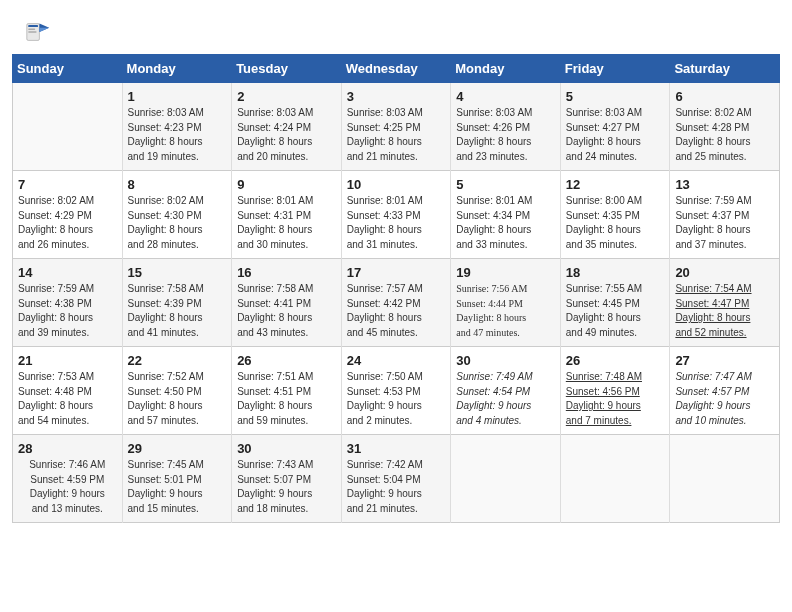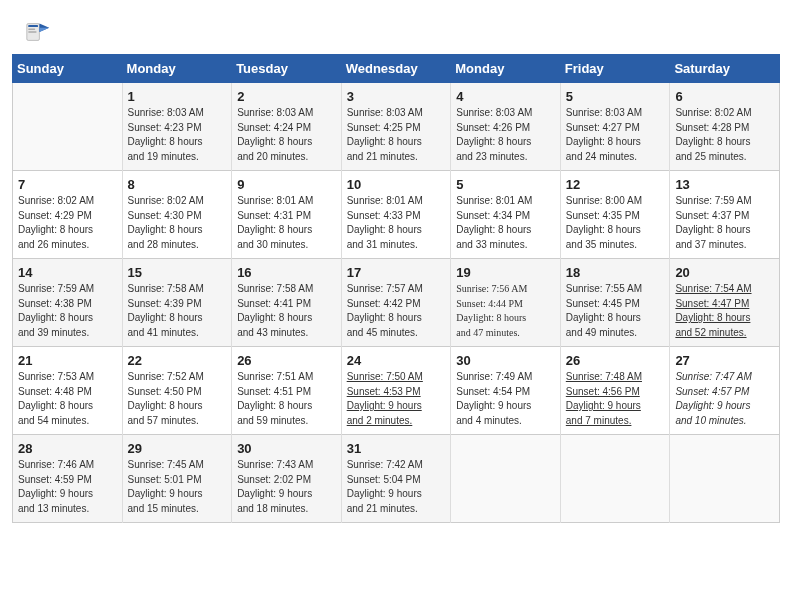--- a/index.html
+++ b/index.html
@@ -307,28 +307,28 @@
           </td>
           <td>
             <span class="day-num">26</span>
             <div class="day-info" style="white-space: pre-line;">Sunrise: 7:51 AM
 Sunset: 4:51 PM
 Daylight: 8 hours
 and 59 minutes.</div>
           </td>
           <td>
             <span class="day-num">24</span>
-            <div class="day-info" style="white-space: pre-line; text-decoration: underline;">Sunrise: 7:50 AM
+            <div class="day-info" style="white-space: pre-line;">Sunrise: 7:50 AM
 Sunset: 4:53 PM
 Daylight: 9 hours
 and 2 minutes.</div>
           </td>
           <td>
             <span class="day-num">30</span>
-            <div class="day-info" style="white-space: pre-line;">Sunrise: 7:49 AM
+            <div class="day-info" style="white-space: pre-line; font-style: italic;">Sunrise: 7:49 AM
 Sunset: 4:54 PM
 Daylight: 9 hours
 and 4 minutes.</div>
           </td>
           <td>
             <span class="day-num">26</span>
             <div class="day-info" style="white-space: pre-line; text-decoration: underline;">Sunrise: 7:48 AM
 Sunset: 4:56 PM
 Daylight: 9 hours
 and 7 minutes.</div>
@@ -337,36 +337,36 @@
             <span class="day-num">27</span>
             <div class="day-info" style="white-space: pre-line; font-style: italic;">Sunrise: 7:47 AM
 Sunset: 4:57 PM
 Daylight: 9 hours
 and 10 minutes.</div>
           </td>
         </tr>
         <tr>
           <td>
             <span class="day-num">28</span>
-            <div class="day-info" style="white-space: pre-line;">Sunrise: 7:46 AM
+            <div class="day-info" style="white-space: pre-line; text-align: center;">Sunrise: 7:46 AM
 Sunset: 4:59 PM
 Daylight: 9 hours
 and 13 minutes.</div>
           </td>
           <td>
             <span class="day-num">29</span>
             <div class="day-info" style="white-space: pre-line;">Sunrise: 7:45 AM
 Sunset: 5:01 PM
 Daylight: 9 hours
 and 15 minutes.</div>
           </td>
           <td>
             <span class="day-num">30</span>
             <div class="day-info" style="white-space: pre-line;">Sunrise: 7:43 AM
-Sunset: 2:02 PM
+Sunset: 5:07 PM
 Daylight: 9 hours
 and 18 minutes.</div>
           </td>
           <td>
             <span class="day-num">31</span>
             <div class="day-info" style="white-space: pre-line;">Sunrise: 7:42 AM
 Sunset: 5:04 PM
 Daylight: 9 hours
 and 21 minutes.</div>
           </td>

